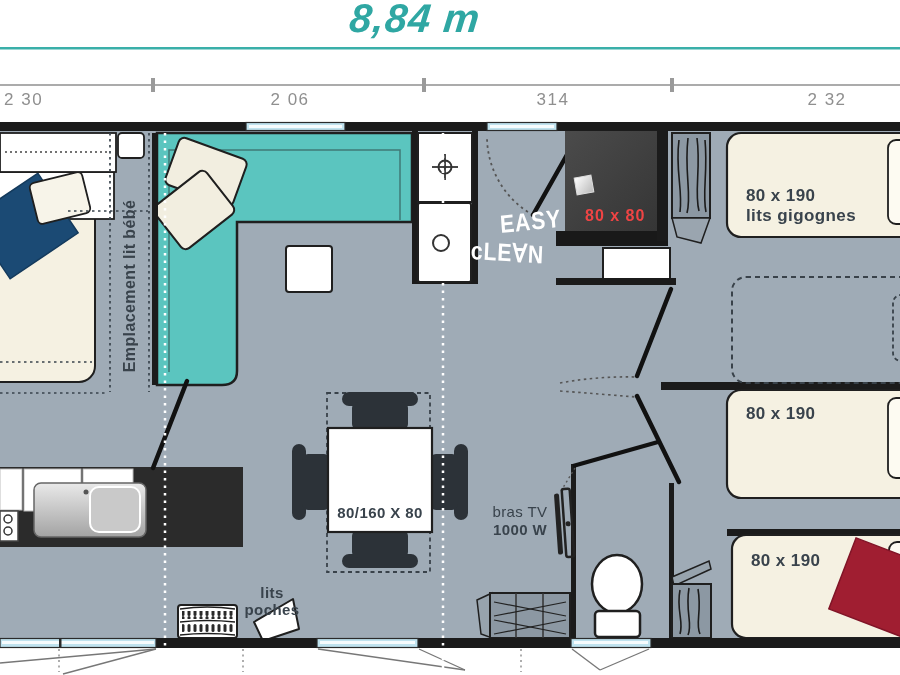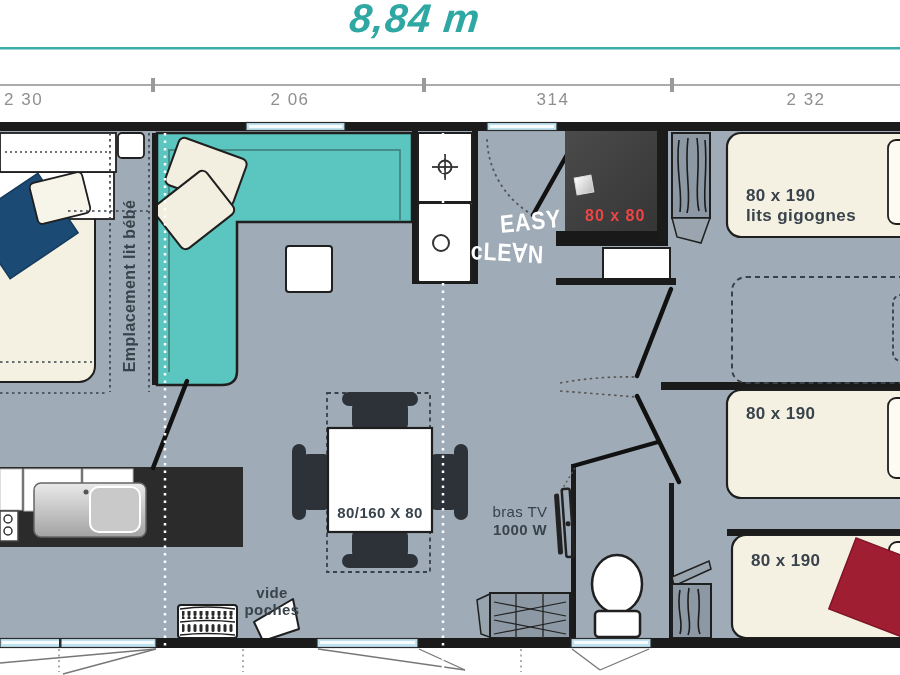--- a/index.html
+++ b/index.html
@@ -261,36 +261,36 @@
     <line x1="165" y1="133" x2="165" y2="675"></line>
     <line x1="443" y1="133" x2="443" y2="675"></line>
   </g>
 </svg>
 
 <div class="lbl title">8,84 m</div>
 
 <div class="lbl dim" style="left:4px;top:90px;">2 30</div>
 <div class="lbl dim ctr" style="left:250px;top:90px;width:80px;">2 06</div>
 <div class="lbl dim ctr" style="left:513px;top:90px;width:80px;">314</div>
-<div class="lbl dim ctr" style="left:766px;top:90px;width:80px;">2 32</div>
+<div class="lbl dim ctr" style="left:787px;top:90px;width:80px;">2 32</div>
 
 <div class="lbl vert ctr" style="left:13px;top:277px;width:234px;font-size:16px;">Emplacement lit bébé</div>
 
 <div class="lbl white" style="left:585px;top:207px;font-size:16px;letter-spacing:1px;font-weight:600;">80 x 80</div>
 
 <div class="lbl logo" style="left:500px;top:210px;">EASY</div>
 <div class="lbl logo logo2" style="left:471px;top:236px;">cLE∀N</div>
 
 <div class="lbl" style="left:746px;top:186px;font-size:17px;">80 x 190</div>
 <div class="lbl" style="left:746px;top:206px;font-size:17px;">lits gigognes</div>
 
 <div class="lbl" style="left:746px;top:404px;font-size:17px;">80 x 190</div>
 <div class="lbl" style="left:751px;top:551px;font-size:17px;">80 x 190</div>
 
 <div class="lbl ctr" style="left:330px;top:504px;width:100px;font-size:15px;">80/160 X 80</div>
 
 <div class="lbl ctr" style="left:478px;top:503px;width:84px;font-size:15px;font-weight:400;">bras TV</div>
 <div class="lbl ctr" style="left:478px;top:521px;width:84px;font-size:15px;font-weight:600;">1000 W</div>
 
-<div class="lbl ctr" style="left:240px;top:584px;width:64px;font-size:15px;font-weight:600;">vide</div>
+<div class="lbl ctr" style="left:240px;top:584px;width:64px;font-size:15px;font-weight:600;">lits</div>
 <div class="lbl ctr" style="left:240px;top:601px;width:64px;font-size:15px;font-weight:700;">poches</div>
 
 </div>
 
 </body></html>

